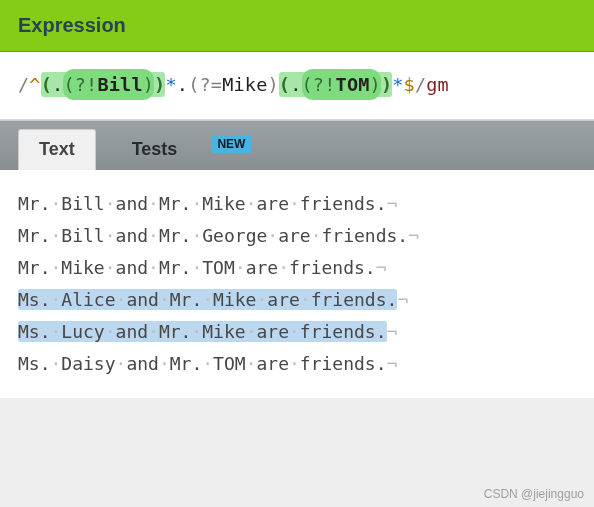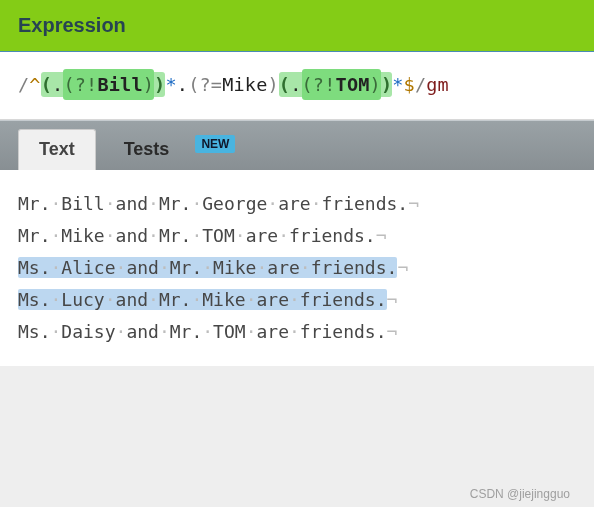--- a/index.html
+++ b/index.html
@@ -27,35 +27,35 @@
   border-bottom: 1px solid #d8d8d8;
   font-family: "Consolas", "Monaco", monospace;
   font-size: 18.5px;
   white-space: nowrap;
   letter-spacing: 0.2px;
 }
 .regex-bar .delim { color: #808080; }
 .regex-bar .flags { color: #7f1d1d; }
 .regex-bar .anchor { color: #b07701; }
 .regex-bar .grp { background: #a8e6a8; border-radius: 3px; padding: 2px 0; }
-.regex-bar .grp-inner { background: #7edc7e; border-radius: 3px; padding: 5px 0; }
+.regex-bar .grp-inner { background: #7edc7e; border-radius: 11px; padding: 5px 0; }
 .regex-bar .paren { color: #2f6f2f; font-weight: 600; }
 .regex-bar .literal { color: #222; font-weight: 700; }
 .regex-bar .dot { color: #222; }
 .regex-bar .quant { color: #1d6bc4; }
 .regex-bar .neg { color: #3a6a3a; }
 .regex-bar .look-open { color: #808080; }
 
 .tabs-row {
   background: linear-gradient(#9aa2a6, #888f93);
   border-top: 1px solid #c5cbcf;
   padding: 8px 18px 0 18px;
   display: flex;
   align-items: center;
-  gap: 8px;
+  gap: 16px;
 }
 .tab {
   padding: 9px 20px 10px 20px;
   font-size: 18px;
   font-weight: 700;
   color: #444;
   cursor: pointer;
   position: relative;
 }
 .tab.active {
@@ -85,21 +85,21 @@
   font-size: 18px;
   line-height: 32px;
   color: #474747;
 }
 .line { white-space: nowrap; }
 .line .ws { color: #bdbdbd; }
 .line .eol { color: #bdbdbd; }
 .line .match { background: #bcd7f0; border-radius: 2px; margin-top: 15px; }
 .watermark {
   position: absolute;
-  right: 24px;
+  right: 10px;
   bottom: 6px;
   font-size: 12px;
   color: rgba(80,80,80,0.5);
   font-family: sans-serif;
 }
 </style>
 </head>
 <body>
 
 <div class="header">
@@ -112,20 +112,21 @@
 
 <div class="tabs-row">
   <div class="tab active">Text</div>
   <div class="tab">
     <span>Tests</span>
   </div>
   <span class="badge-new">NEW</span>
 </div>
 
 <div class="text-panel" id="text-panel">
+    <div class="line"><span><span>Mr.</span><span class="ws">·</span><span>Bill</span><span class="ws">·</span><span>and</span><span class="ws">·</span><span>Mr.</span><span class="ws">·</span><span>Mike</span><span class="ws">·</span><span>are</span><span class="ws">·</span><span>friends.</span></span><span class="eol">¬</span></div>
     <div class="line"><span><span>Mr.</span><span class="ws">·</span><span>Bill</span><span class="ws">·</span><span>and</span><span class="ws">·</span><span>Mr.</span><span class="ws">·</span><span>George</span><span class="ws">·</span><span>are</span><span class="ws">·</span><span>friends.</span></span><span class="eol">¬</span></div>
     <div class="line"><span><span>Mr.</span><span class="ws">·</span><span>Mike</span><span class="ws">·</span><span>and</span><span class="ws">·</span><span>Mr.</span><span class="ws">·</span><span>TOM</span><span class="ws">·</span><span>are</span><span class="ws">·</span><span>friends.</span></span><span class="eol">¬</span></div>
     <div class="line"><span class="match"><span>Ms.</span><span class="ws">·</span><span>Alice</span><span class="ws">·</span><span>and</span><span class="ws">·</span><span>Mr.</span><span class="ws">·</span><span>Mike</span><span class="ws">·</span><span>are</span><span class="ws">·</span><span>friends.</span></span><span class="eol">¬</span></div>
     <div class="line"><span class="match"><span>Ms.</span><span class="ws">·</span><span>Lucy</span><span class="ws">·</span><span>and</span><span class="ws">·</span><span>Mr.</span><span class="ws">·</span><span>Mike</span><span class="ws">·</span><span>are</span><span class="ws">·</span><span>friends.</span></span><span class="eol">¬</span></div>
     <div class="line"><span><span>Ms.</span><span class="ws">·</span><span>Daisy</span><span class="ws">·</span><span>and</span><span class="ws">·</span><span>Mr.</span><span class="ws">·</span><span>TOM</span><span class="ws">·</span><span>are</span><span class="ws">·</span><span>friends.</span></span><span class="eol">¬</span></div>
   </div>
 
 <div class="watermark">CSDN @jiejingguo</div>
 
 </body></html>

